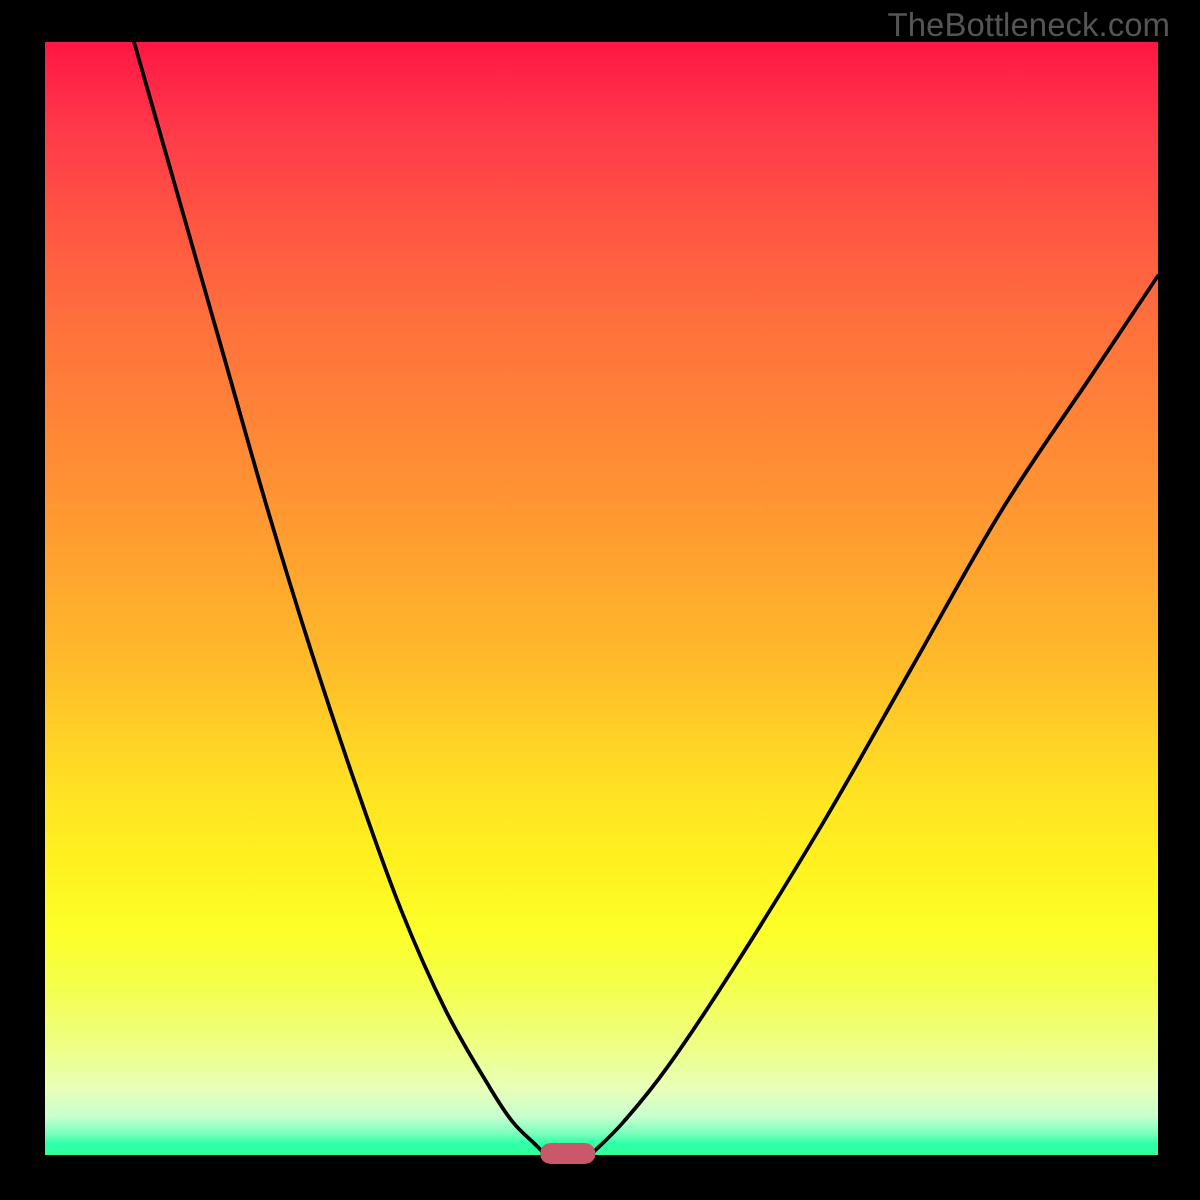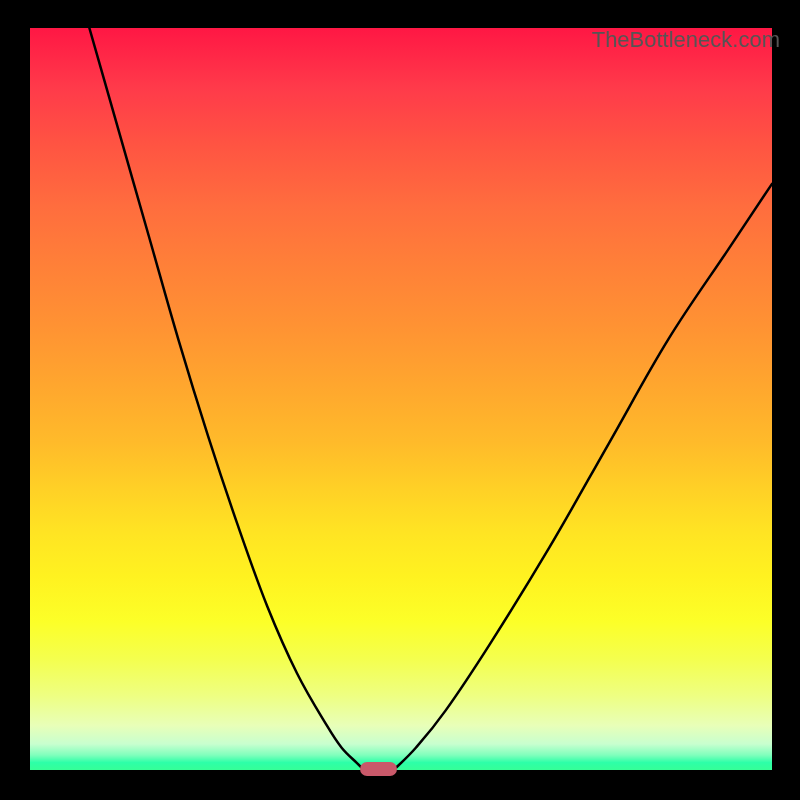--- a/index.html
+++ b/index.html
@@ -12,21 +12,20 @@
       font-family: Arial, sans-serif;
     }
     .watermark {
       position: absolute;
       top: 4px;
       right: 20px;
       color: #555;
       font-size: 22px;
       z-index: 10;
       font-family: Arial, sans-serif;
-      margin-top: 23px;
     }
     .plot-area {
       position: absolute;
       left: 30px;
       top: 28px;
       width: 742px;
       height: 742px;
       background: linear-gradient(to bottom,
         #ff1744 0%,
         #ff3a4a 8%,

